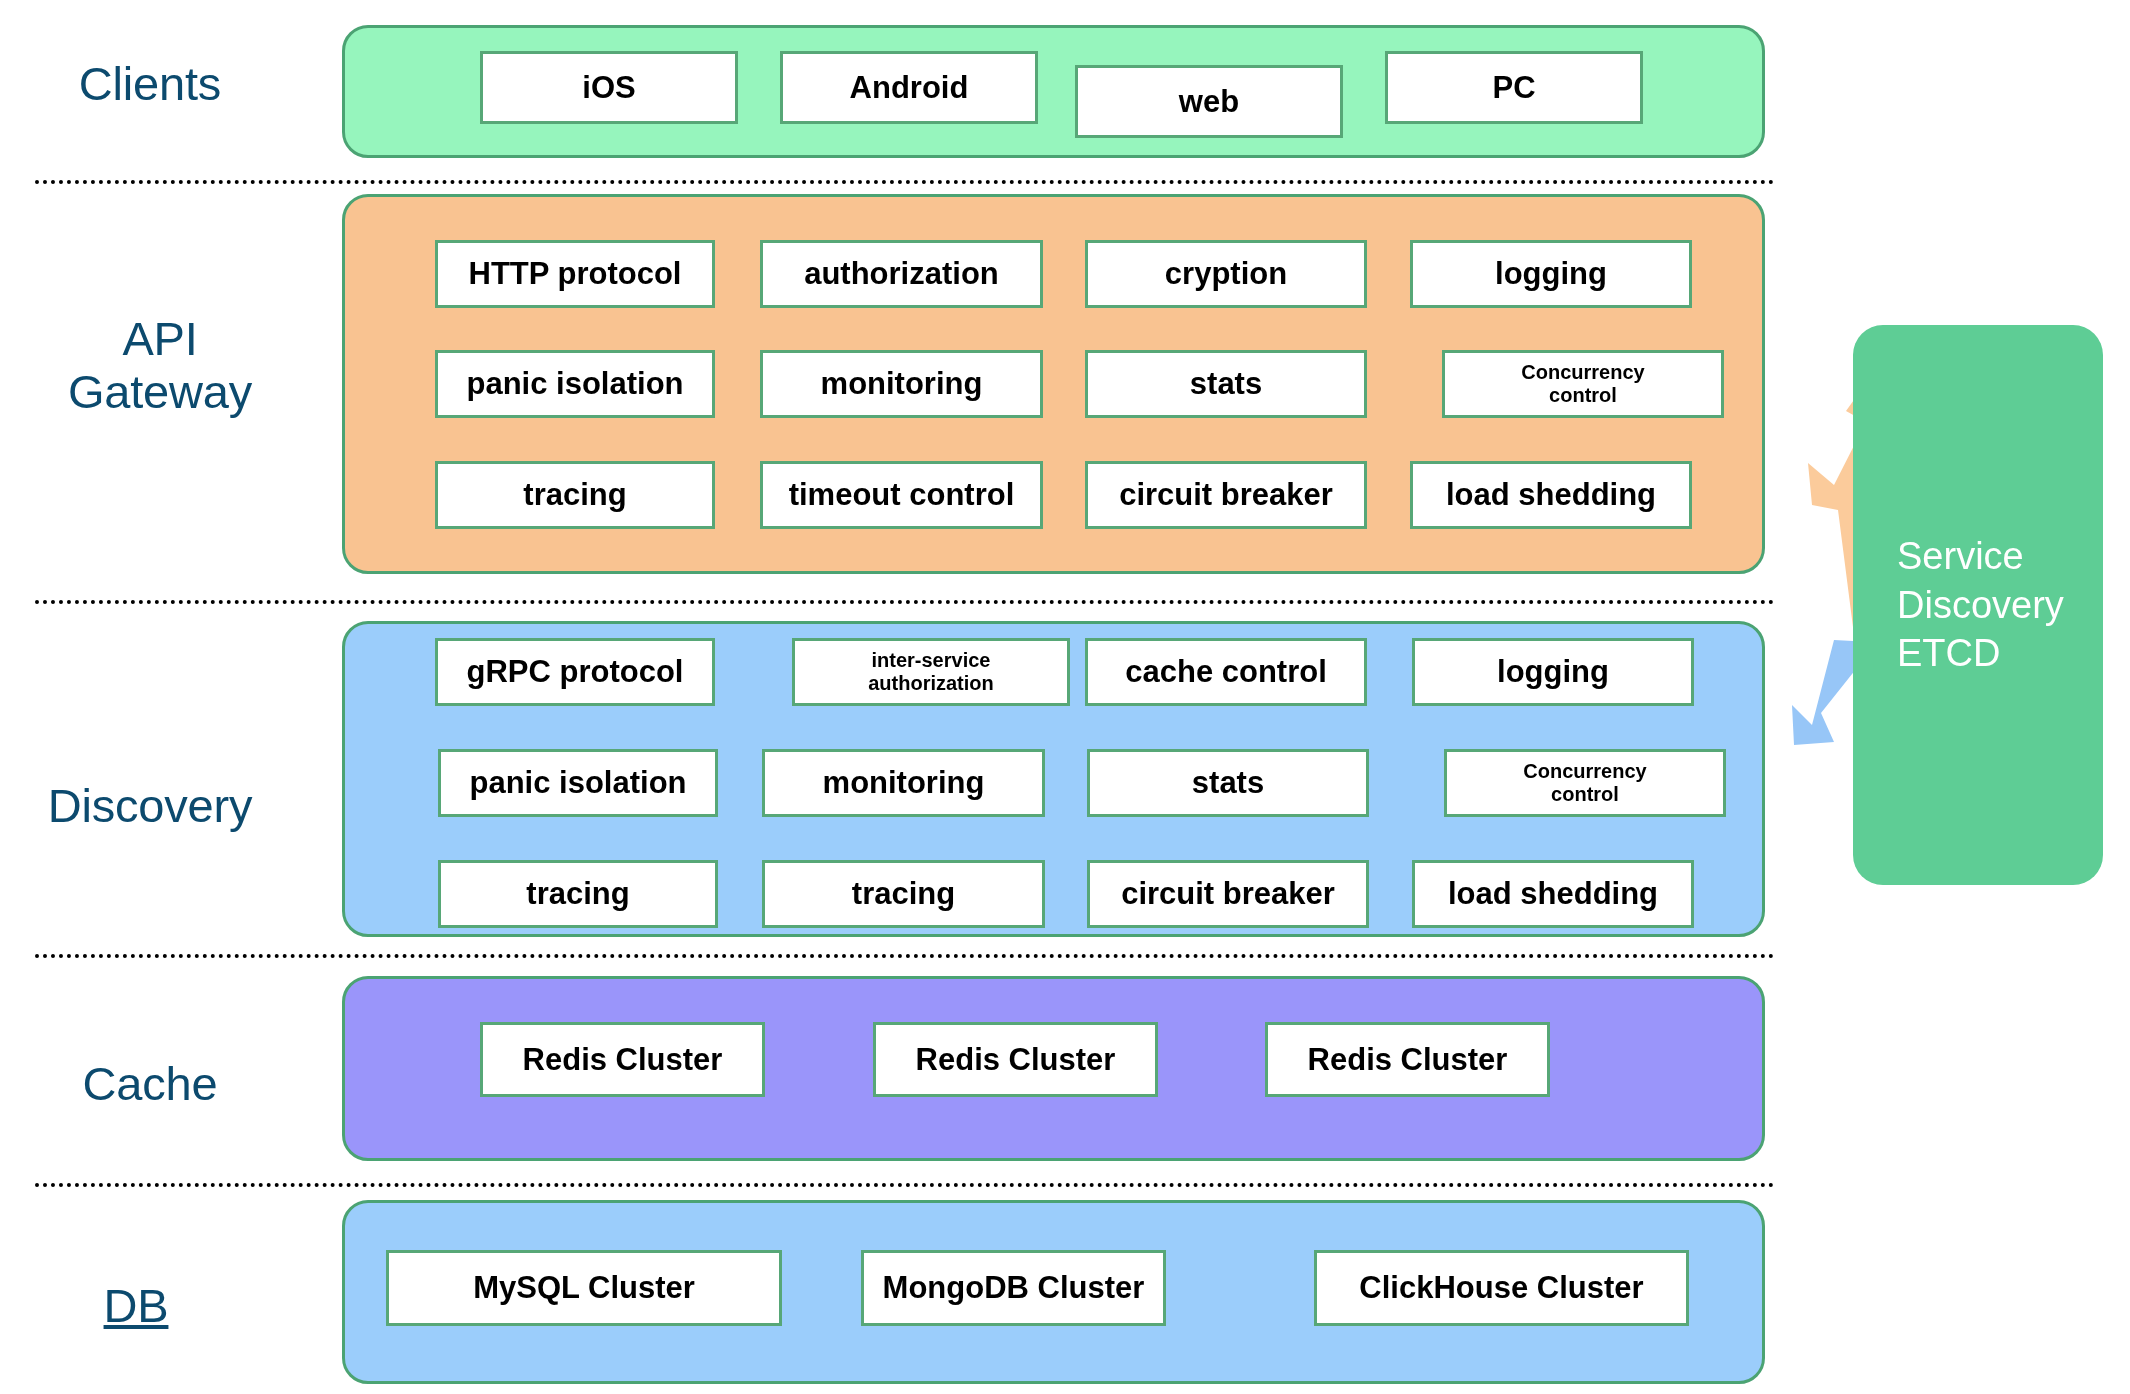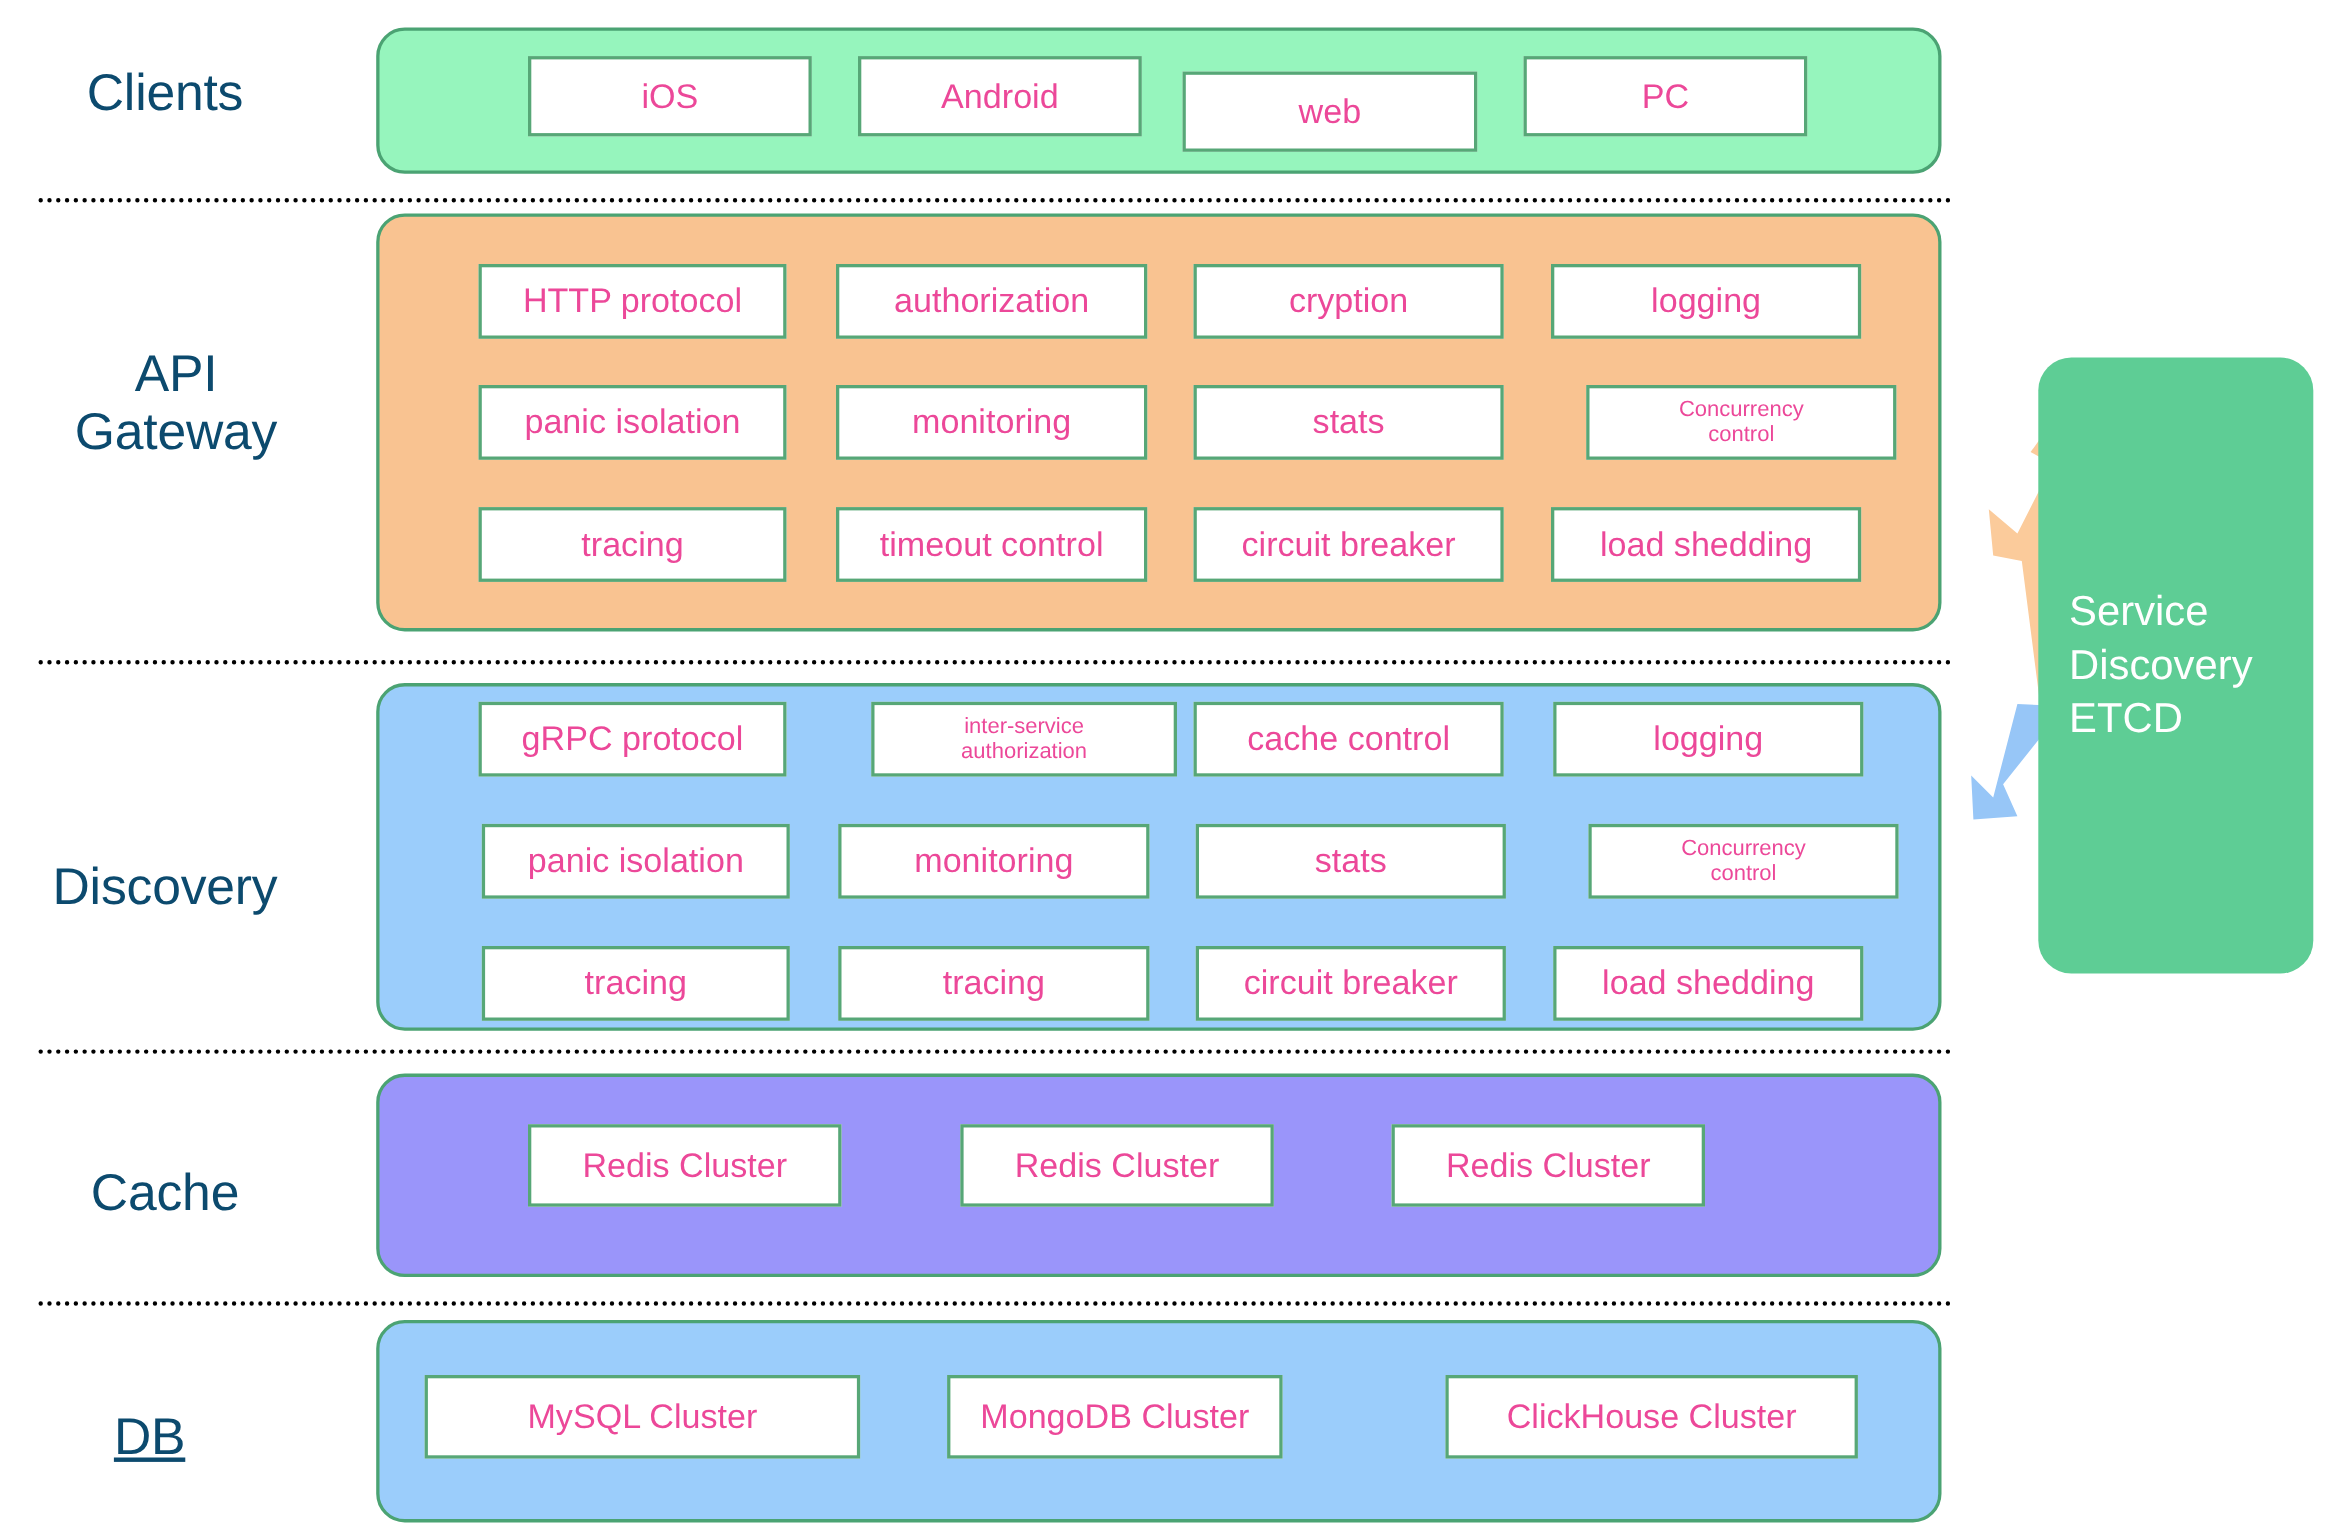--- a/index.html
+++ b/index.html
@@ -57,42 +57,43 @@
   
   .cell {
     position: absolute;
     box-sizing: border-box;
     background: #ffffff;
     border: 3px solid #57a777;
     display: flex;
     align-items: center;
     justify-content: center;
     text-align: center;
-    color: #ec4899;
+    color: #000000;
     font-size: 31px;
     line-height: 1.15;
     padding: 20px 6px;
     white-space: pre-line;
+    font-weight: bold;
   }
   .cell.small { font-size: 20px; margin-left: 32px; }
 
   
   .etcd {
     position: absolute;
     left: 1853px;
     top: 325px;
     width: 250px;
     height: 560px;
     box-sizing: border-box;
     background: #5ecd95;
     border-radius: 30px;
     color: #ffffff;
     font-size: 38px;
     line-height: 1.28;
-    padding: 0 28px;
+    padding: 0 44px;
     display: flex;
     align-items: center;
     white-space: pre-line;
   }
 
   
   .arrows {
     position: absolute;
     left: 1730px;
     top: 330px;

